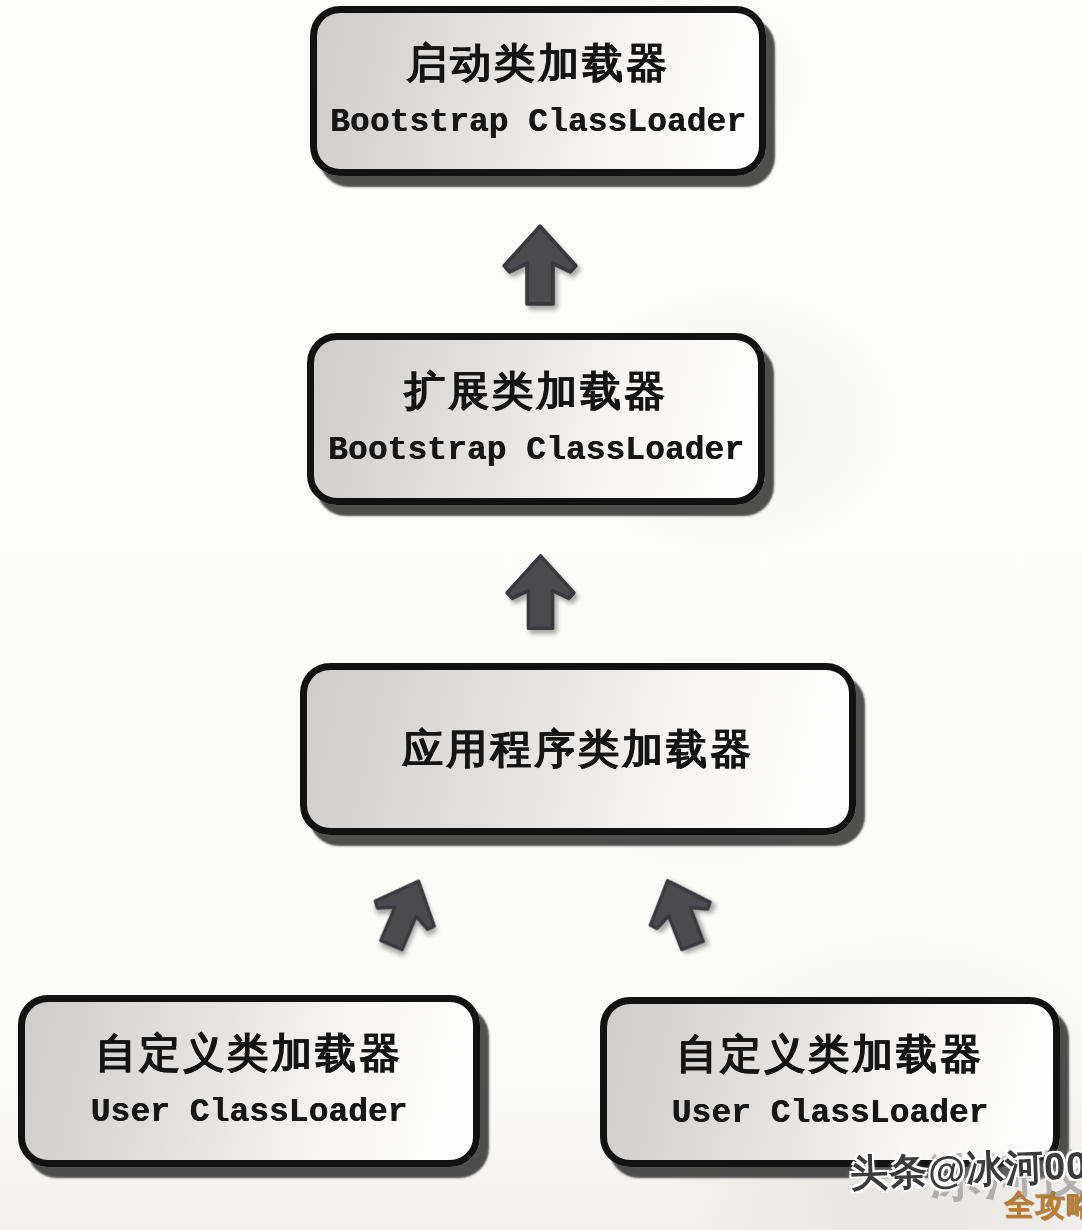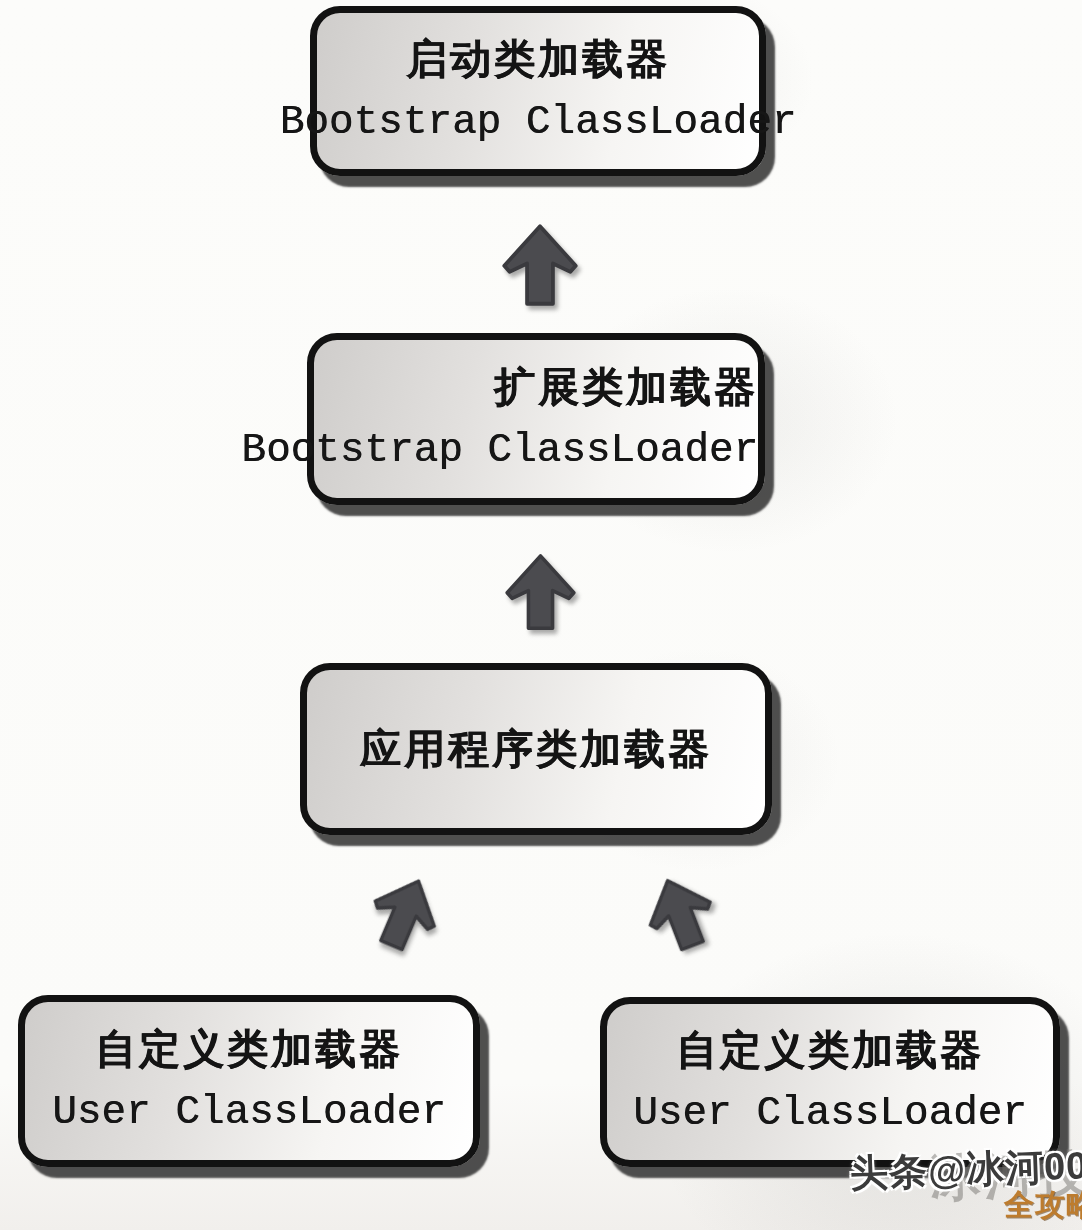--- a/index.html
+++ b/index.html
@@ -27,29 +27,29 @@
   }
   .zh{
     font-weight:900;
     font-size:41px;line-height:1;
     letter-spacing:3px;
     color:#141414;
     text-shadow:0.6px 0 0 #141414;
   }
   .en{
     font-family:"Liberation Mono","DejaVu Sans Mono",monospace;
-    font-weight:400;
-    font-size:41px;line-height:1;
+    font-weight:700;
+    font-size:33px;line-height:1;
     color:#161616;
     text-shadow:0.5px 0 0 #161616;
     white-space:nowrap;
   }
   .n1{left:310px;top:6px;  width:456px;height:170px;}
-  .n2{left:307px;top:333px;width:458px;height:172px;align-items:flex-end;}
-  .n3{left:300px;top:663px;width:472px;height:172px;gap:34px;}
+  .n2{left:307px;top:333px;width:458px;height:172px;}
+  .n3{left:300px;top:663px;width:556px;height:172px;gap:34px;}
   .n4{left:18px; top:995px;width:462px;height:172px;}
   .n5{left:600px;top:997px;width:460px;height:170px;}
 
   .arrow{position:absolute;filter:drop-shadow(3px 4px 2px rgba(70,70,70,0.45));}
   .arrow polygon{stroke:#3a3a3e;stroke-width:5;stroke-linejoin:round;}
   .a1{left:502px;top:222px;width:76px; height:86px;}
   .a2{left:501px;top:553px;width:79px; height:78px;}
   .a3{left:371px;top:874px;width:68px; height:78px;transform:rotate(23deg);}
   .a4{left:646px;top:874px;width:68px; height:78px;transform:rotate(-21deg);}
 

